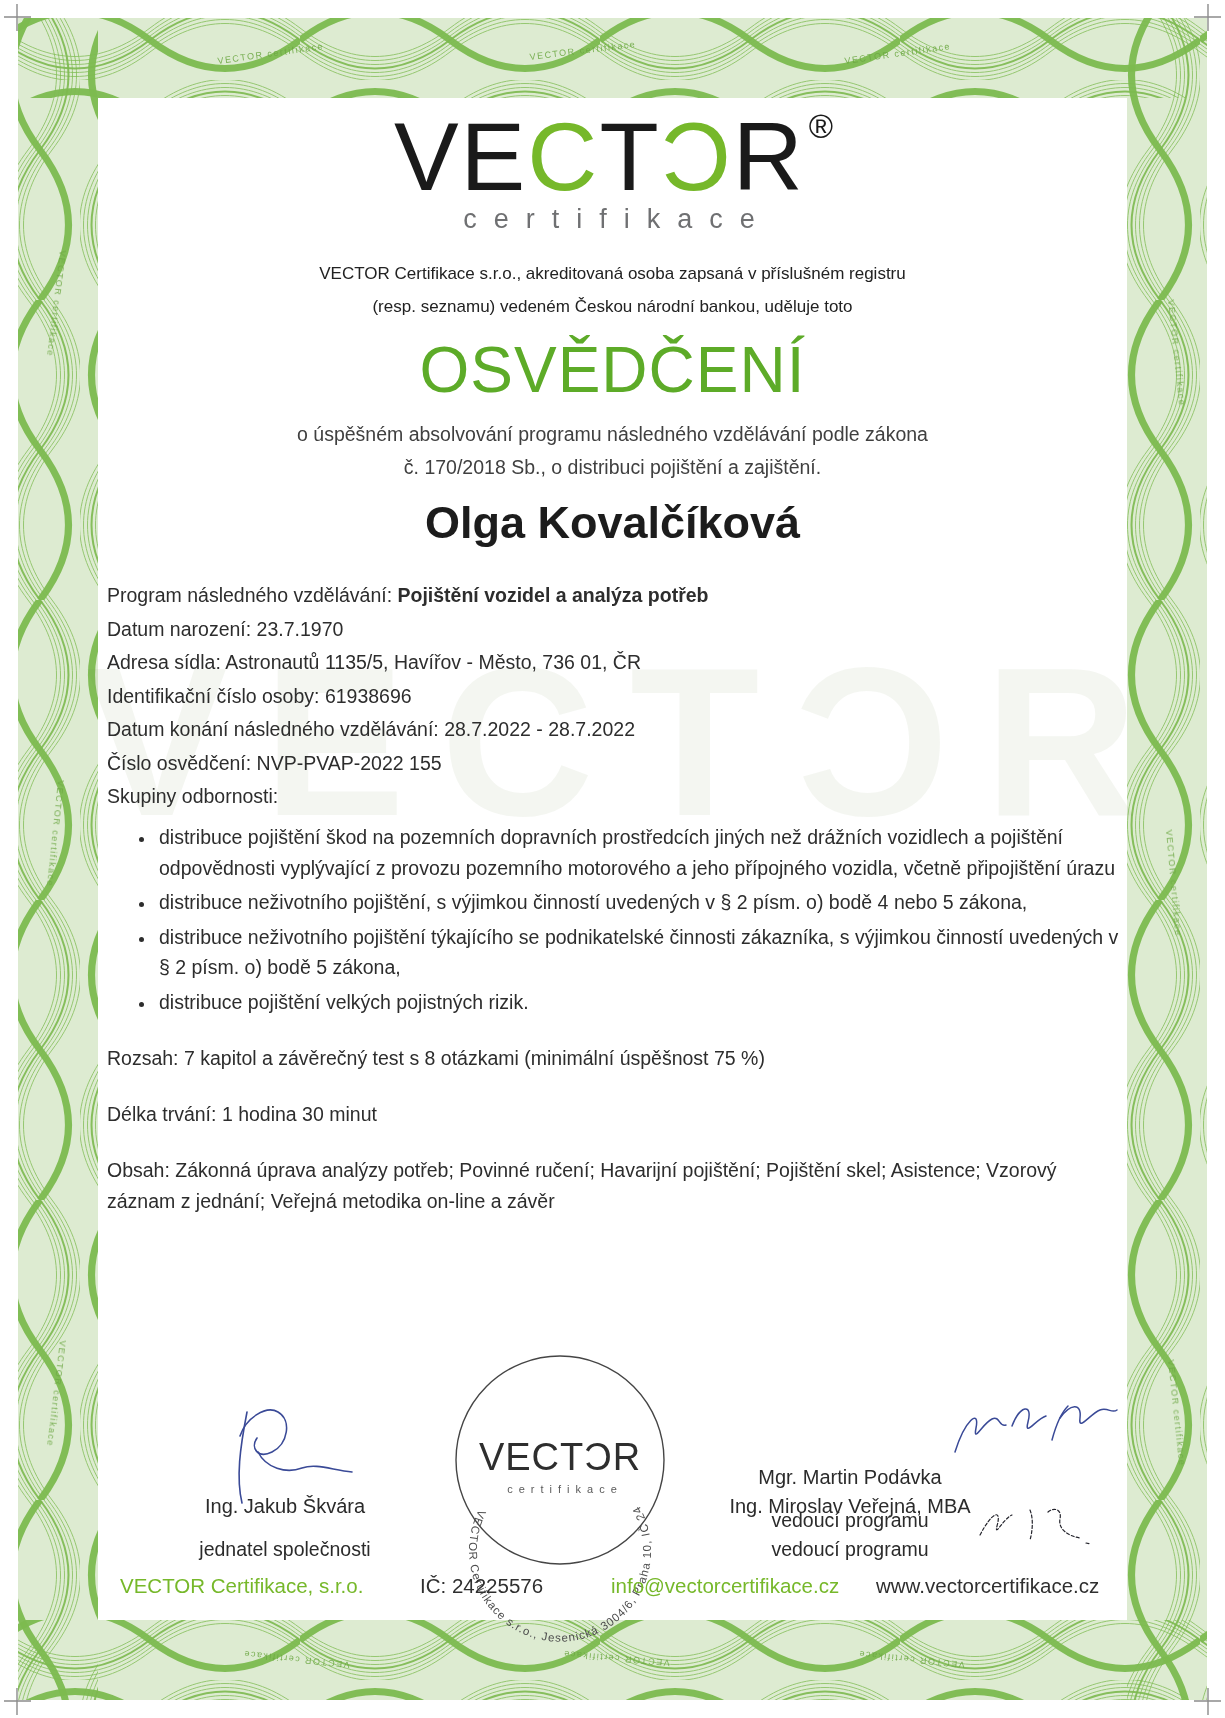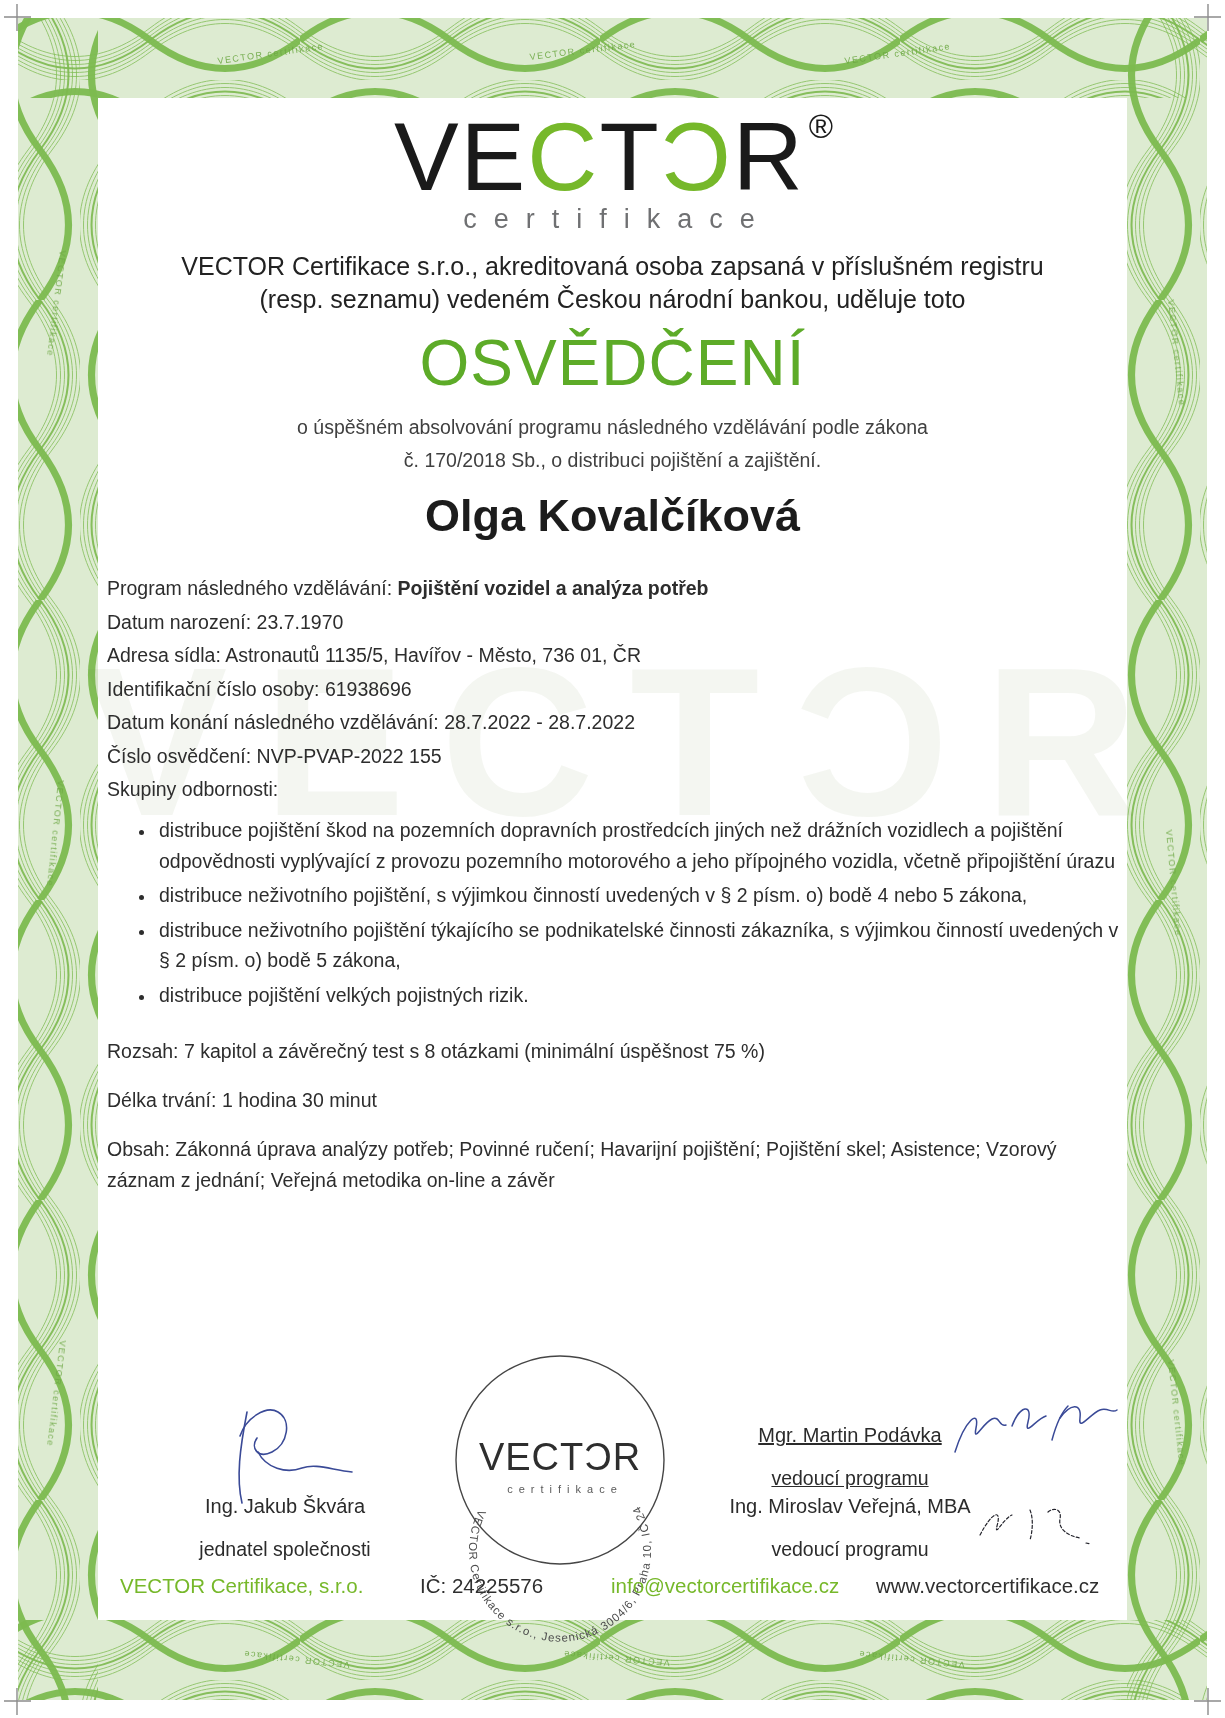--- a/index.html
+++ b/index.html
@@ -11,35 +11,35 @@
              line-height:1;user-select:none;}
   .content{position:absolute;left:97px;top:97px;width:1031px;z-index:3;}
   .center{text-align:center;}
   
   .logo-wrap{margin-top:14px;line-height:1;}
   .logo-main{font-size:97px;font-weight:400;letter-spacing:2px;color:#1a1a1a;display:inline-block;position:relative;line-height:0.95;}
   .logo-green{color:#76b82a;}
   .logo-reg{font-size:33px;position:relative;top:-52px;left:4px;font-weight:400;}
   .logo-sub{font-size:27px;color:#6f7072;letter-spacing:17px;margin-top:3px;text-indent:10px;}
   
-  .intro{margin-top:17px;font-size:25px;line-height:33px;color:#222;}
+  .intro{margin-top:24px;font-size:17px;line-height:33px;color:#222;}
   .big-title{margin-top:10px;font-size:64px;font-weight:400;color:#5dab28;letter-spacing:1px;line-height:74px;}
   .subtitle{margin-top:11px;font-size:19.5px;line-height:33px;color:#404040;}
   .recipient{margin-top:13px;font-size:45px;font-weight:700;color:#1c1c1c;line-height:52px;}
   
   .details{margin-top:36px;padding-left:10px;font-size:19.5px;}
   .detail-row{margin-bottom:13.5px;line-height:20px;}
   .detail-row:first-child .detail-value{font-weight:700;}
   
   .bullets{margin:16px 0 0 0;padding-left:58px;font-size:19.5px;}
   .bullets li{line-height:30.5px;margin-bottom:4px;padding-left:4px;}
   .bullets li::marker{font-size:15px;}
   
   .summary-line{margin-top:0;padding-left:10px;font-size:19.5px;line-height:31px;}
-  .mt26{margin-top:26px;} .mt15{margin-top:18px;}
+  .mt26{margin-top:26px;} .mt15{margin-top:25px;}
   
   .sig-layer{position:absolute;left:0;top:0;z-index:4;}
   .sig-text{position:absolute;text-align:center;font-size:20px;color:#2b2b2b;}
   .sig-role{font-size:19.5px;margin-top:20px;}
   .footer{position:absolute;top:1574px;left:0;width:1225px;font-size:20.5px;z-index:4;}
   .footer span{position:absolute;white-space:nowrap;}
   .f-company{left:120px;color:#76b82a;}
   .f-ic{left:420px;color:#2f2f2f;}
   .f-email{left:611px;color:#76b82a;}
   .f-web{left:876px;color:#2f2f2f;}
@@ -190,21 +190,21 @@
       <path d="M1030,1510 C1034,1520 1032,1533 1030,1540"></path>
       <path d="M1048,1512 C1054,1507 1062,1509 1060,1519 C1058,1529 1068,1536 1080,1538"></path>
       <path d="M1086,1543 L1091,1544"></path>
     </g>
   </svg>
 
   <div class="sig-text" style="left:160px;top:1495px;width:250px;">
     <div>Ing. Jakub Škvára</div>
     <div class="sig-role">jednatel společnosti</div>
   </div>
-  <div class="sig-text" style="left:700px;top:1424px;width:300px;text-decoration:underline;">
+  <div class="sig-text" style="left:700px;top:1466px;width:300px;">
     <div>Mgr. Martin Podávka</div>
     <div class="sig-role">vedoucí programu</div>
   </div>
   <div class="sig-text" style="left:700px;top:1495px;width:300px;">
     <div>Ing. Miroslav Veřejná, MBA</div>
     <div class="sig-role">vedoucí programu</div>
   </div>
 
   <div class="footer">
     <span class="f-company">VECTOR Certifikace, s.r.o.</span>

